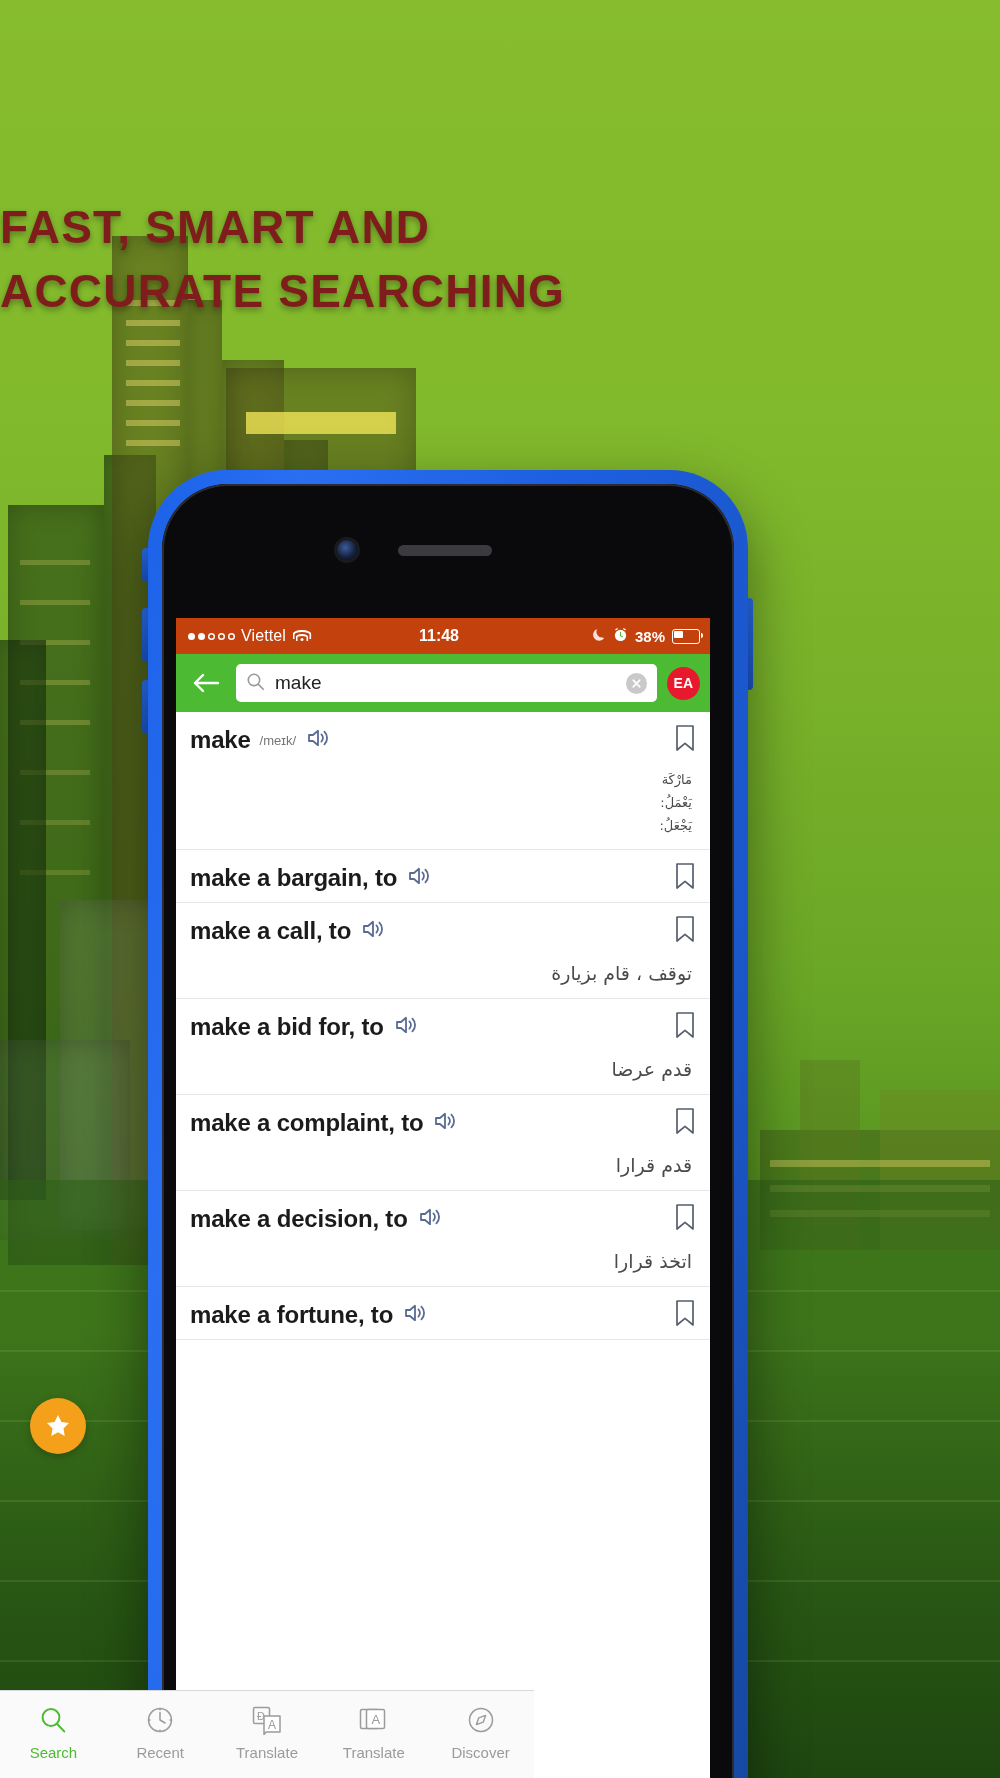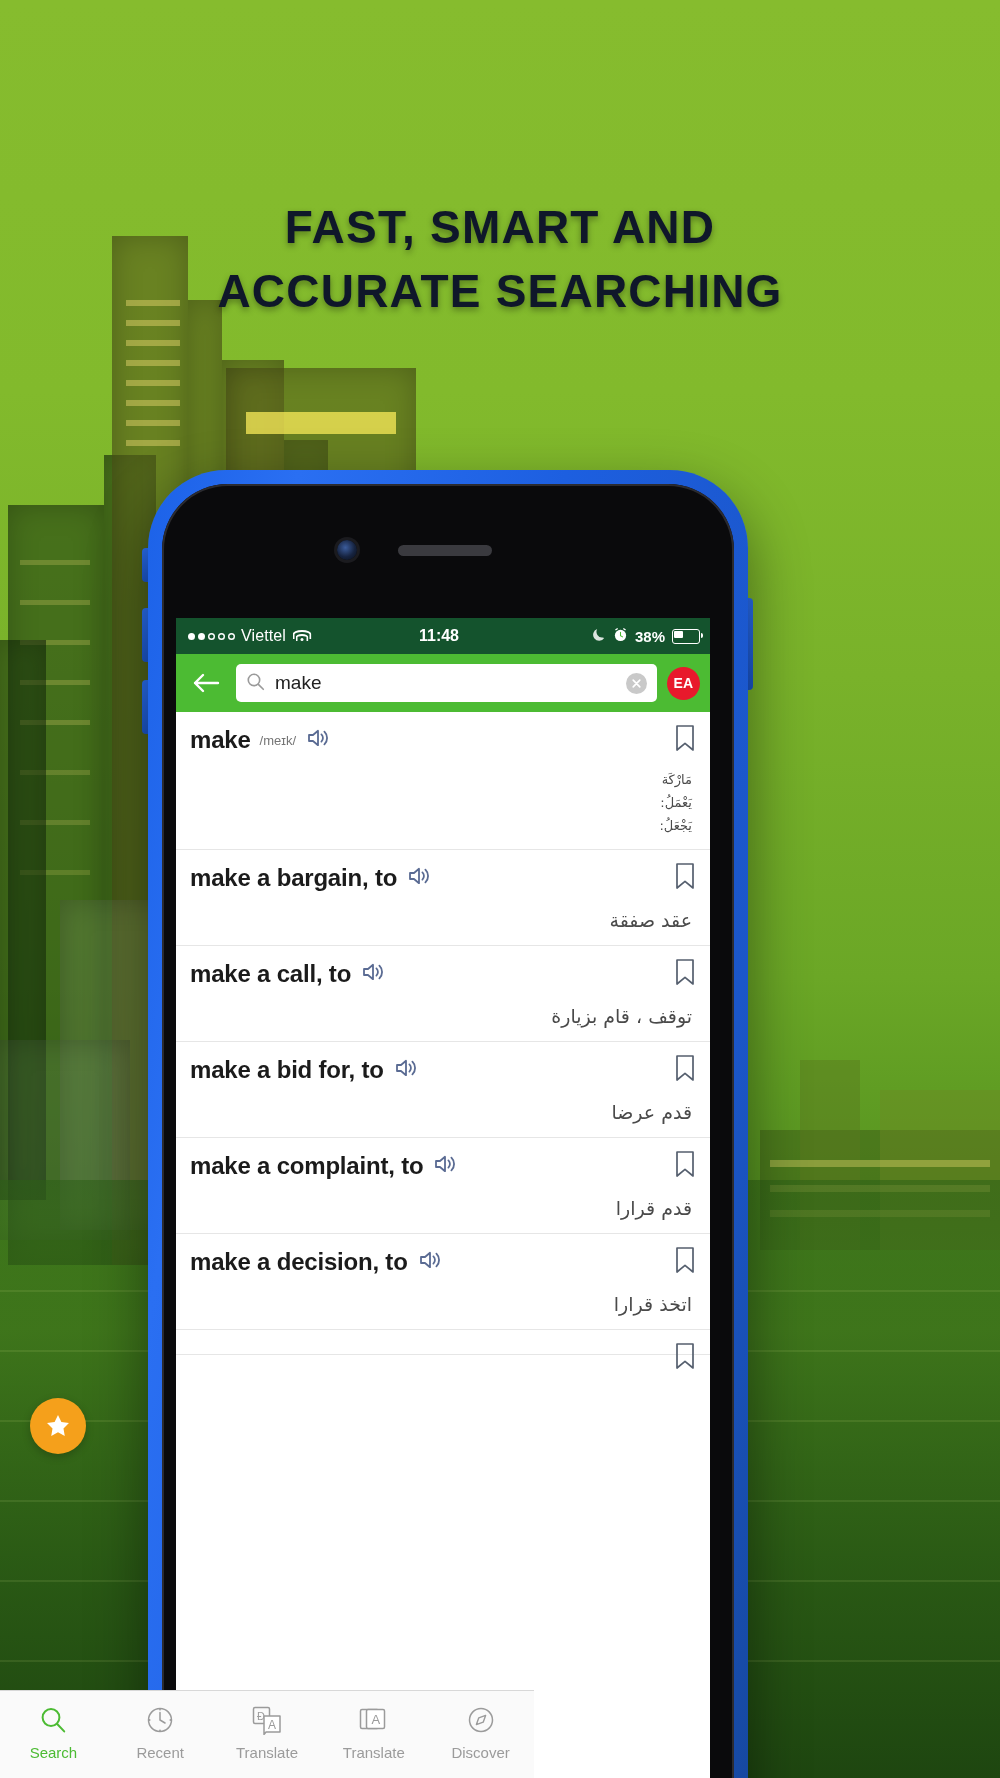--- a/index.html
+++ b/index.html
@@ -23,22 +23,22 @@
   }
   .wline{position:absolute;left:0;height:2px;background:rgba(190,220,120,.13);}
   
   .bld{position:absolute;background:rgba(25,55,14,.55);box-shadow:inset 0 0 30px rgba(0,0,0,.25);}
   .bld.lit{background:rgba(88,95,28,.62);}
   .win{position:absolute;background:rgba(245,225,120,.42);}
   .bld-right{position:absolute;background:rgba(60,90,22,.5);}
 
   
   #headline{
-    position:absolute;left:0;top:195px;width:1000px;text-align:center;
-    color:#0f172a;font-weight:bold;font-size:46px;line-height:64px;
+    position:absolute;left:0;top:195px;width:1000px;
+    color:#7f1d1d;font-weight:bold;font-size:46px;line-height:64px;
     letter-spacing:1.2px;
     text-shadow:0 3px 6px rgba(0,0,0,.35);
     font-family:"Liberation Sans", sans-serif;
     z-index:5;
   }
   #headline .l2{display:block;}
 
   
   #phone{
     position:absolute;left:148px;top:470px;width:600px;height:1340px;
@@ -64,21 +64,21 @@
   #speaker{position:absolute;left:398px;top:545px;width:94px;height:11px;border-radius:6px;background:#3a3a3f;z-index:8;}
 
   
   #screen{
     position:absolute;left:176px;top:618px;width:534px;height:1160px;
     background:#ffffff;overflow:hidden;z-index:9;
   }
 
   
   #statusbar{
-    position:relative;height:36px;background:#14532d;color:#fff;
+    position:relative;height:36px;background:#c2410c;color:#fff;
     display:flex;align-items:center;font-size:16px;text-decoration:underline;
   }
   #sb-left{position:absolute;left:12px;display:flex;align-items:center;gap:6px;}
   .dots{display:flex;align-items:center;gap:3px;}
   .dot{width:7px;height:7px;border-radius:50%;}
   .dot.on{background:#fff;}
   .dot.off{background:transparent;box-shadow:inset 0 0 0 1.4px #fff;}
   #carrier{font-size:16px;letter-spacing:.1px;}
   .wifi-ic{display:inline-block;width:17px;height:13px;position:relative;margin-left:2px;}
   .wifi-ic i{position:absolute;left:50%;transform:translateX(-50%);border:2px solid #fff;border-bottom:none;border-radius:50% 50% 0 0;}
@@ -295,21 +295,20 @@
           <span class="term">make a bargain, to</span>
           <span class="spk"><svg width="26" height="24" viewBox="0 0 26 24">
   <path d="M2 9h4l5-4.2v14.4L6 15H2z" fill="none" stroke="#5a6b93" stroke-width="1.8" stroke-linejoin="round"></path>
   <path d="M14.4 8.4a5 5 0 0 1 0 7.2" stroke="#5a6b93" stroke-width="1.8" fill="none" stroke-linecap="round"></path>
   <path d="M17.4 5.6a9 9 0 0 1 0 12.8" stroke="#5a6b93" stroke-width="1.8" fill="none" stroke-linecap="round"></path>
 </svg></span>
         </div>
         <span class="bookmark"><svg width="22" height="28" viewBox="0 0 22 28">
   <path d="M3 2h16v24l-8-6.6L3 26z" fill="none" stroke="#555f6e" stroke-width="1.7" stroke-linejoin="round"></path>
 </svg></span>
-        <div class="arabic" style="white-space: pre-line;">عقد صفقة</div>
       </div>
       <div class="row">
         <div class="row-top">
           <span class="term">make a call, to</span>
           <span class="spk"><svg width="26" height="24" viewBox="0 0 26 24">
   <path d="M2 9h4l5-4.2v14.4L6 15H2z" fill="none" stroke="#5a6b93" stroke-width="1.8" stroke-linejoin="round"></path>
   <path d="M14.4 8.4a5 5 0 0 1 0 7.2" stroke="#5a6b93" stroke-width="1.8" fill="none" stroke-linecap="round"></path>
   <path d="M17.4 5.6a9 9 0 0 1 0 12.8" stroke="#5a6b93" stroke-width="1.8" fill="none" stroke-linecap="round"></path>
 </svg></span>
         </div>
@@ -354,20 +353,28 @@
   <path d="M14.4 8.4a5 5 0 0 1 0 7.2" stroke="#5a6b93" stroke-width="1.8" fill="none" stroke-linecap="round"></path>
   <path d="M17.4 5.6a9 9 0 0 1 0 12.8" stroke="#5a6b93" stroke-width="1.8" fill="none" stroke-linecap="round"></path>
 </svg></span>
         </div>
         <span class="bookmark"><svg width="22" height="28" viewBox="0 0 22 28">
   <path d="M3 2h16v24l-8-6.6L3 26z" fill="none" stroke="#555f6e" stroke-width="1.7" stroke-linejoin="round"></path>
 </svg></span>
         <div class="arabic" style="white-space: pre-line;">اتخذ قرارا</div>
       </div>
       <div class="row">
+        <div class="row-top">
+          <span class="term">make a fortune, to</span>
+          <span class="spk"><svg width="26" height="24" viewBox="0 0 26 24">
+  <path d="M2 9h4l5-4.2v14.4L6 15H2z" fill="none" stroke="#5a6b93" stroke-width="1.8" stroke-linejoin="round"></path>
+  <path d="M14.4 8.4a5 5 0 0 1 0 7.2" stroke="#5a6b93" stroke-width="1.8" fill="none" stroke-linecap="round"></path>
+  <path d="M17.4 5.6a9 9 0 0 1 0 12.8" stroke="#5a6b93" stroke-width="1.8" fill="none" stroke-linecap="round"></path>
+</svg></span>
+        </div>
         <span class="bookmark"><svg width="22" height="28" viewBox="0 0 22 28">
   <path d="M3 2h16v24l-8-6.6L3 26z" fill="none" stroke="#555f6e" stroke-width="1.7" stroke-linejoin="round"></path>
 </svg></span>
       </div>
     </div>
 </div>
 
 <div id="fab">
   <svg width="28" height="28" viewBox="0 0 24 24">
     <path d="M12 2.6l2.9 5.9 6.5.95-4.7 4.6 1.1 6.45L12 17.45 6.2 20.5l1.1-6.45-4.7-4.6 6.5-.95z" fill="#ffffff"></path>

